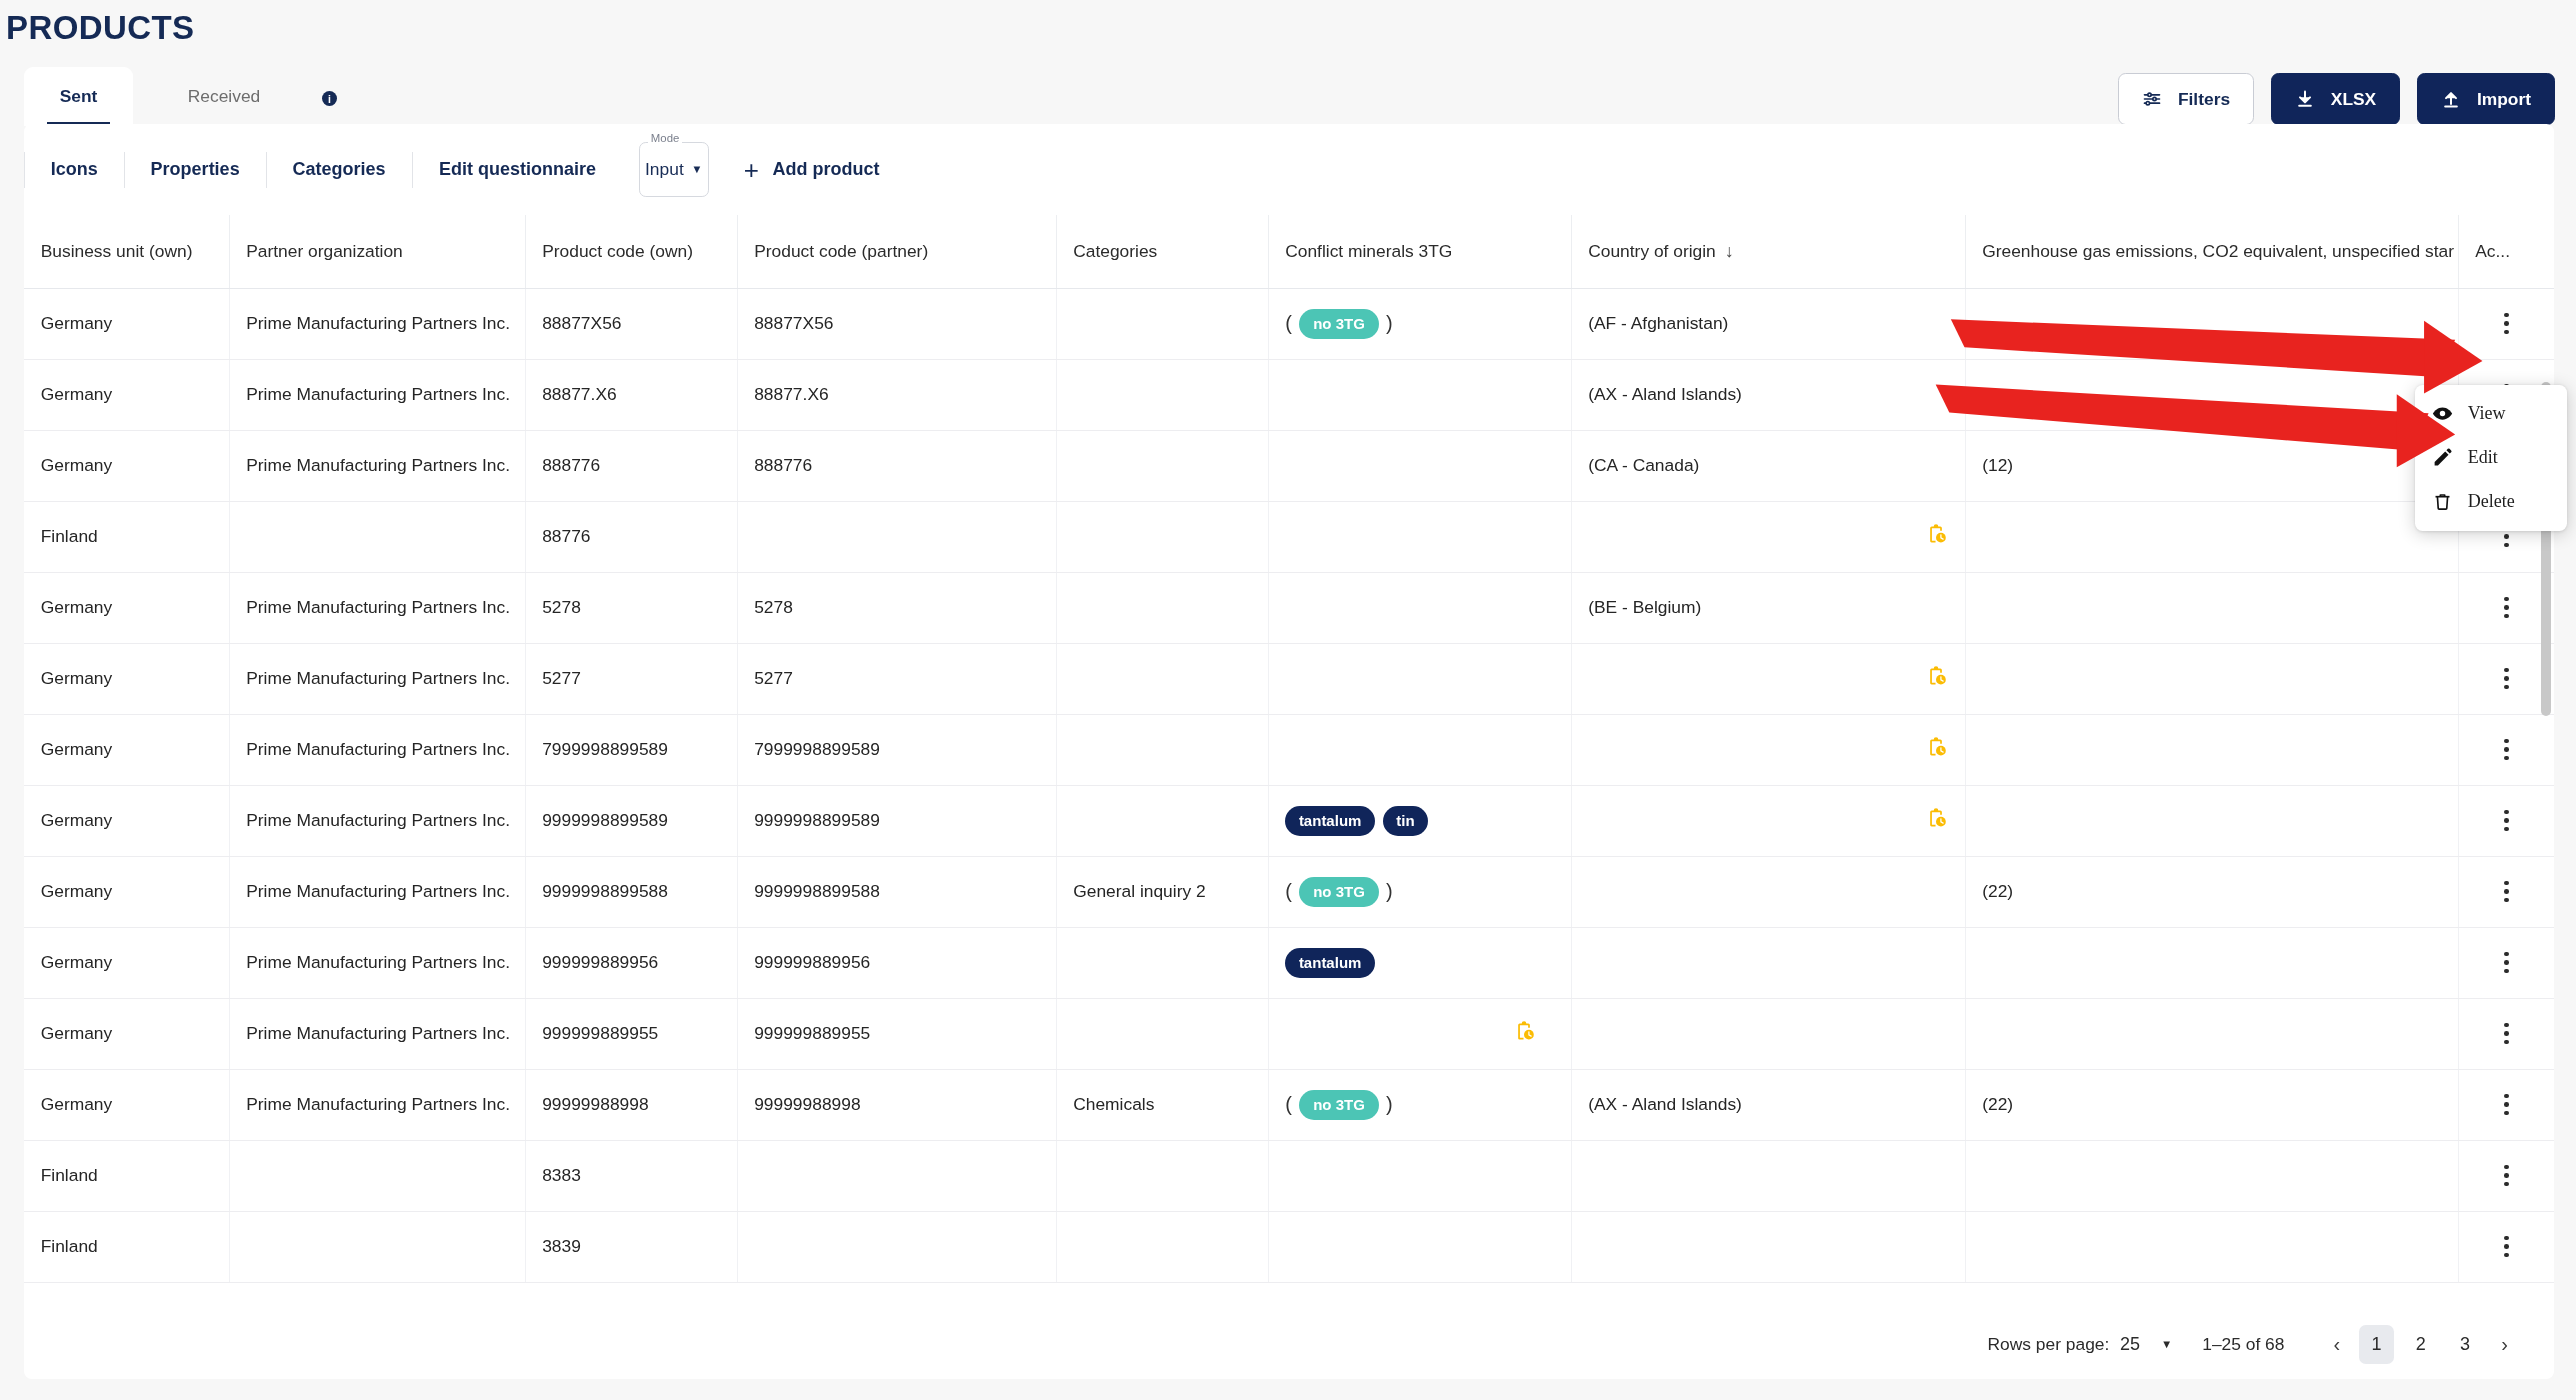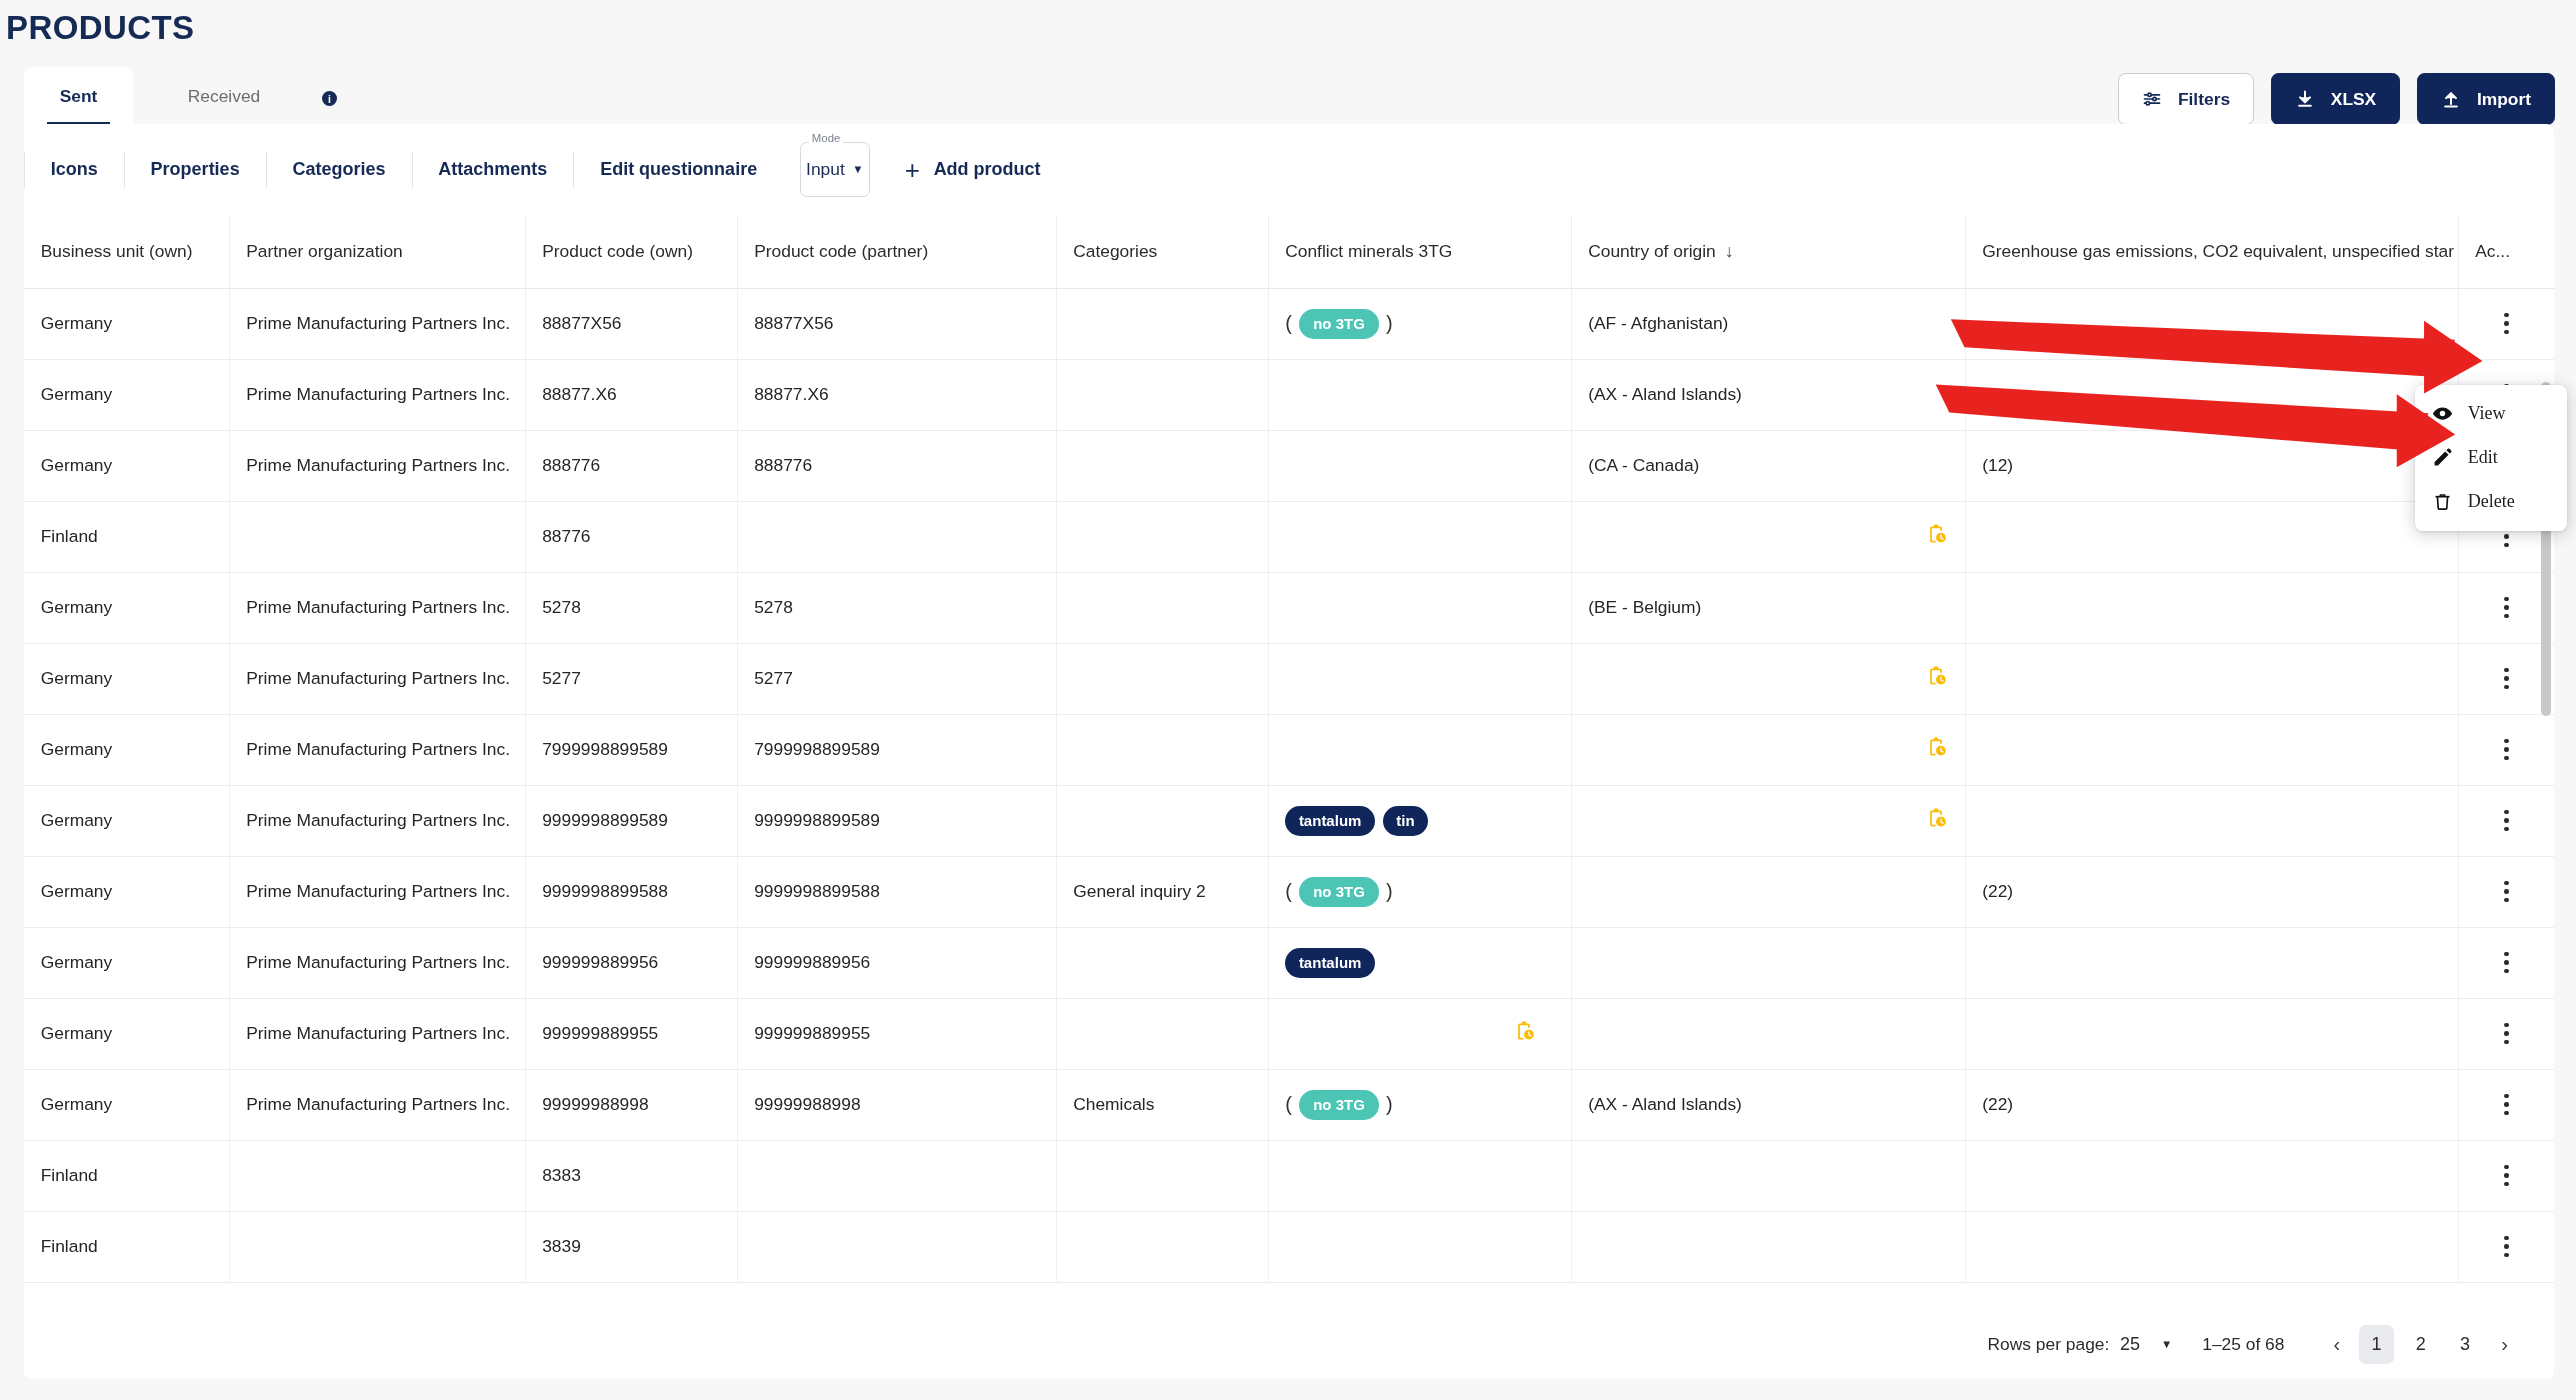--- a/index.html
+++ b/index.html
@@ -305,23 +305,20 @@
     <div class="tb-item">
       <span>Properties</span>
     </div>
     <div class="tb-sep"></div>
 
     <div class="tb-item">
       <span>Categories</span>
     </div>
     <div class="tb-sep"></div>
 
-    <div class="tb-item">
-      <span>Attachments</span>
-    </div>
     <div class="tb-sep"></div>
 
     <div class="tb-item">
       <span>Edit questionnaire</span>
     </div>
 
     <div class="mode-wrap">
       <div class="mode-box">
         <span>Input</span>
         <span class="caret">▼</span>

